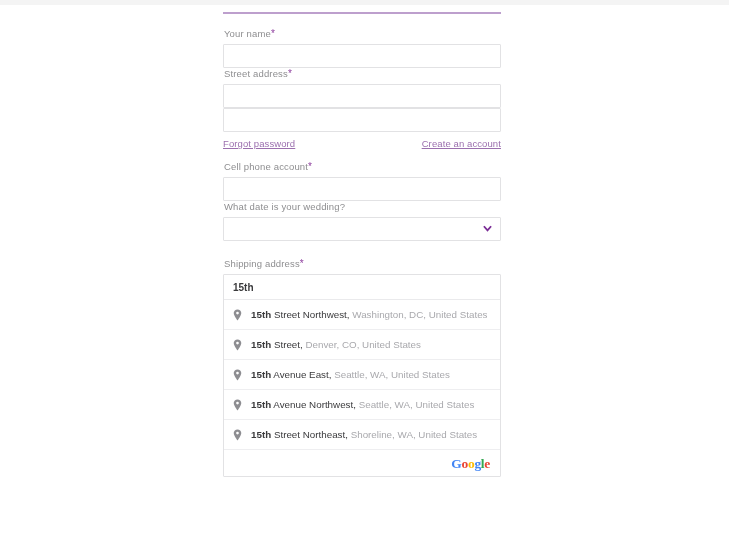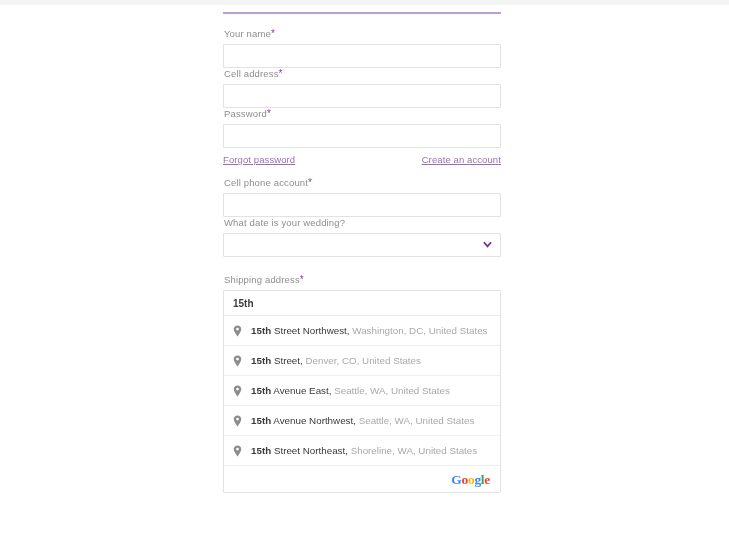--- a/index.html
+++ b/index.html
@@ -188,29 +188,26 @@
 
     <div class="field-block">
       <div class="field-label">
         <span>Your name</span><span class="req">*</span>
       </div>
       <input class="text-input" type="text" value="" style="">
     </div>
 
     <div class="field-block">
       <div class="field-label">
-        <span>Cell address</span><span class="req">*</span>
+        <span>Street address</span><span class="req">*</span>
       </div>
       <input class="text-input" type="text" value="" style="">
     </div>
 
     <div>
-      <div class="field-label">
-        <span>Password</span><span class="req">*</span>
-      </div>
       <input class="text-input" type="password" value="" style="">
     </div>
 
     <div class="links-row">
       <a class="link">Forgot password</a>
       <a class="link">Create an account</a>
     </div>
 
     <div class="field-block">
       <div class="field-label">

